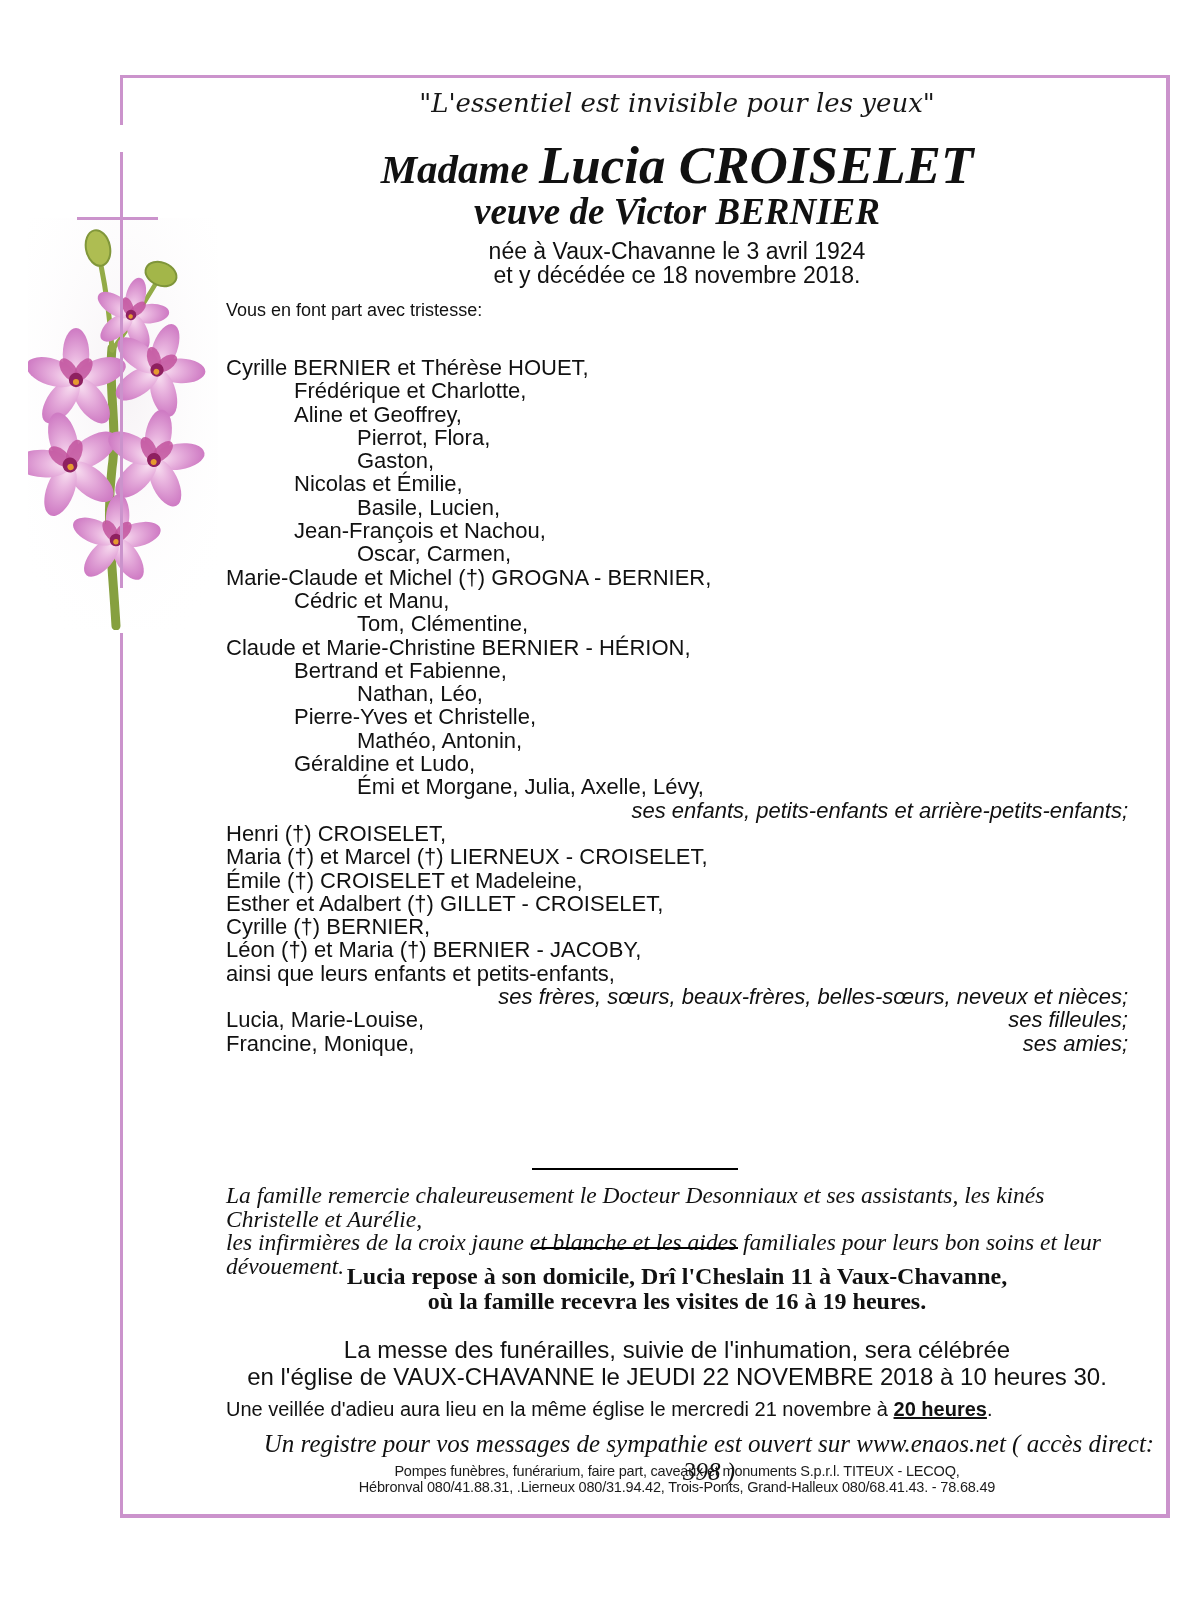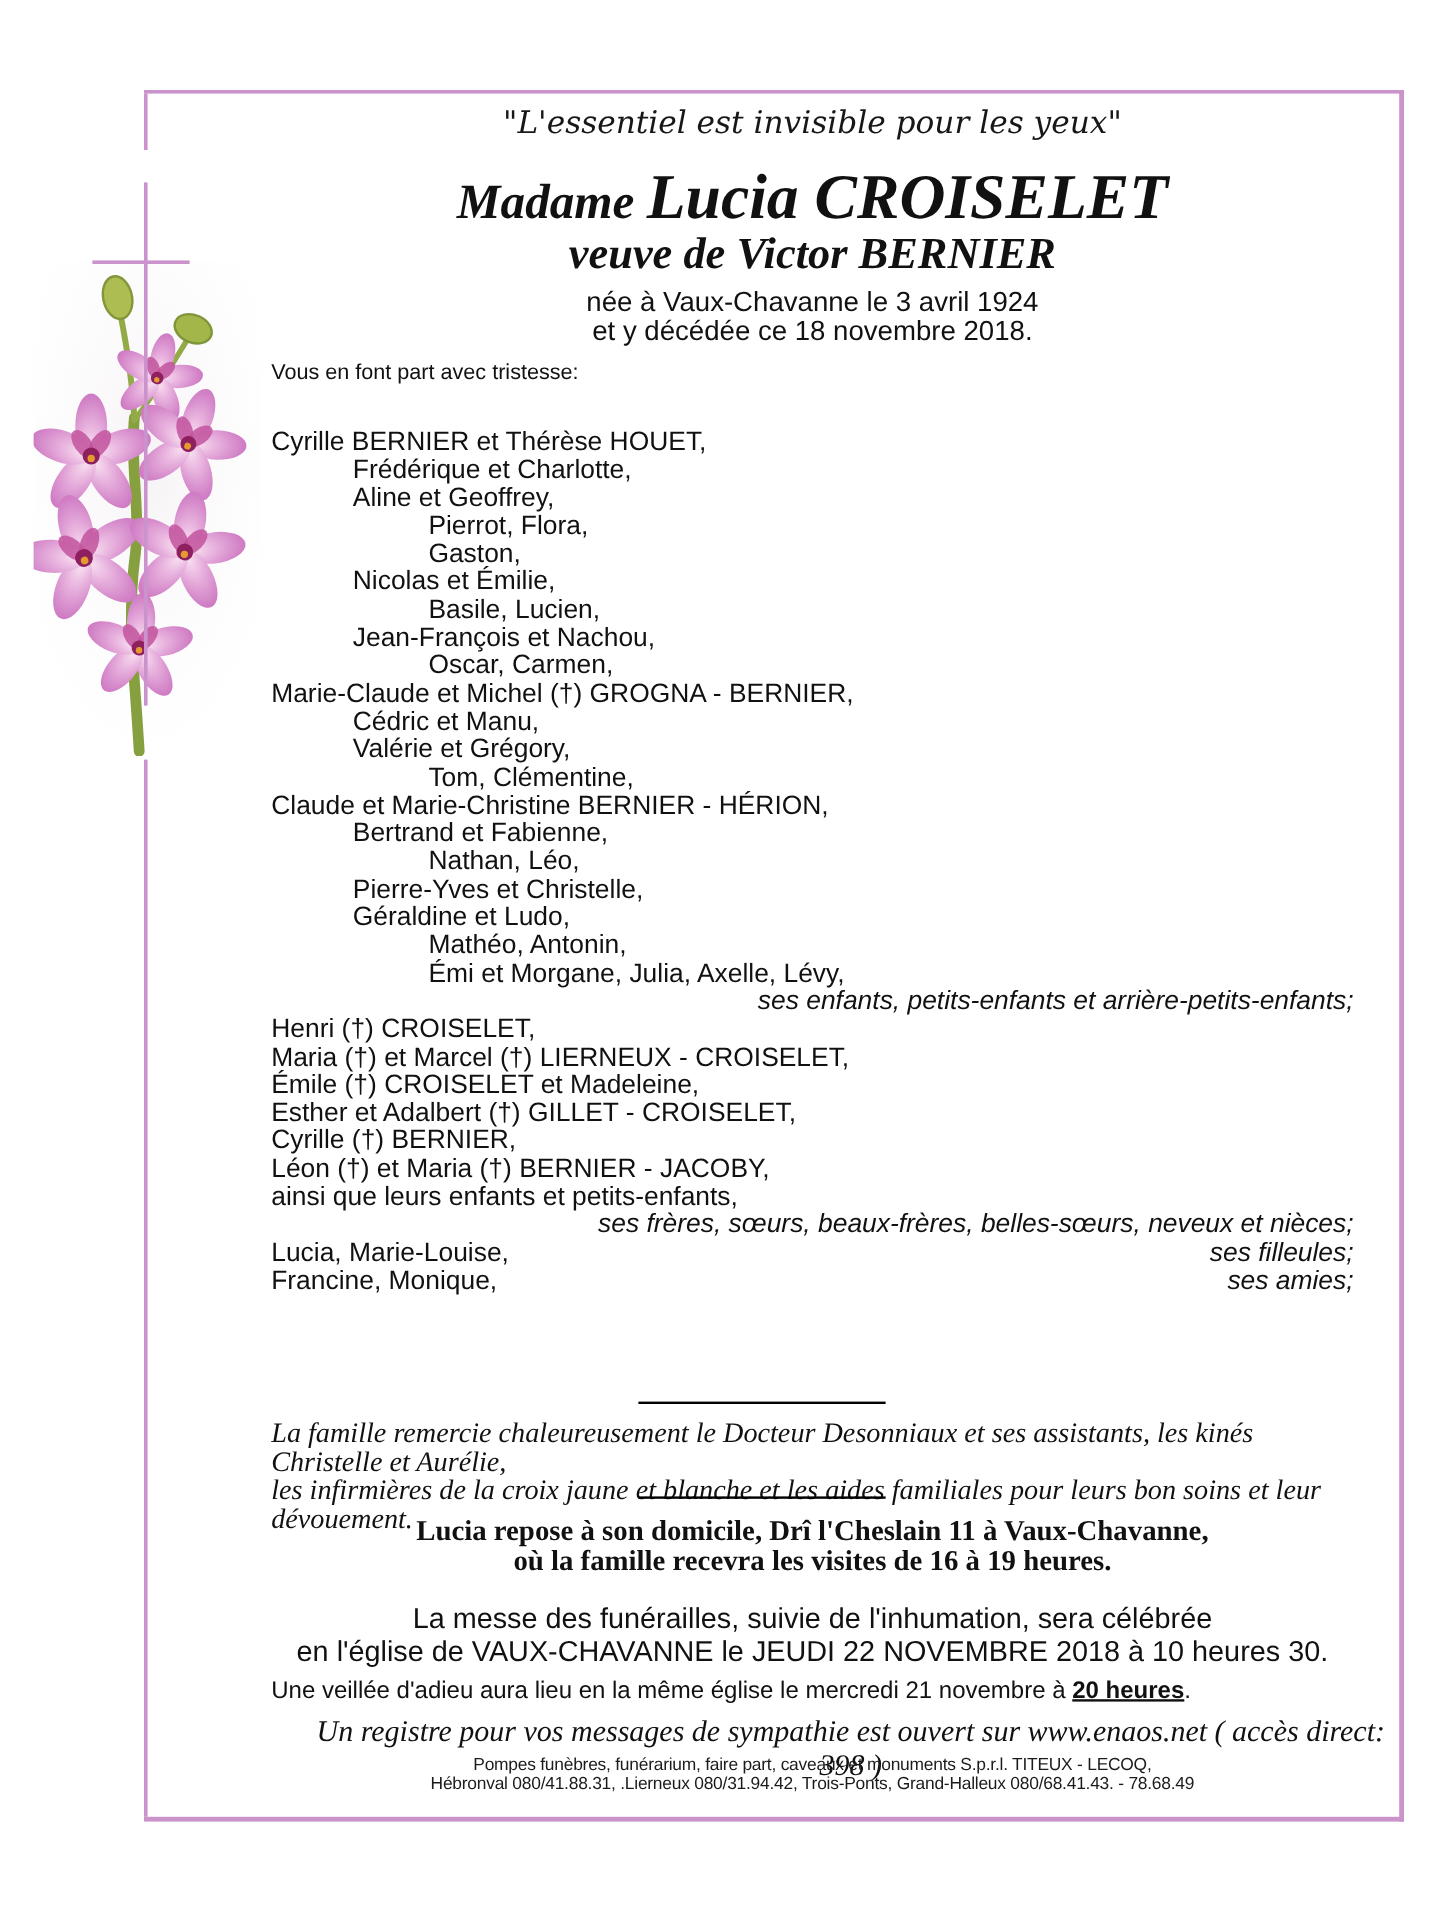--- a/index.html
+++ b/index.html
@@ -151,42 +151,39 @@
       <div class="fam-line">
         <span class="fam-left indent-2">Oscar, Carmen,</span>
       </div>
       <div class="fam-line">
         <span class="fam-left indent-0">Marie-Claude et Michel (†) GROGNA - BERNIER,</span>
       </div>
       <div class="fam-line">
         <span class="fam-left indent-1">Cédric et Manu,</span>
       </div>
       <div class="fam-line">
-        <span class="fam-left indent-1">Valérie et Grégory,</span>
-      </div>
-      <div class="fam-line">
         <span class="fam-left indent-2">Tom, Clémentine,</span>
       </div>
       <div class="fam-line">
         <span class="fam-left indent-0">Claude et Marie-Christine BERNIER - HÉRION,</span>
       </div>
       <div class="fam-line">
         <span class="fam-left indent-1">Bertrand et Fabienne,</span>
       </div>
       <div class="fam-line">
         <span class="fam-left indent-2">Nathan, Léo,</span>
       </div>
       <div class="fam-line">
         <span class="fam-left indent-1">Pierre-Yves et Christelle,</span>
       </div>
       <div class="fam-line">
+        <span class="fam-left indent-2">Mathéo, Antonin,</span>
+      </div>
+      <div class="fam-line">
         <span class="fam-left indent-1">Géraldine et Ludo,</span>
-      </div>
-      <div class="fam-line">
-        <span class="fam-left indent-2">Mathéo, Antonin,</span>
       </div>
       <div class="fam-line">
         <span class="fam-left indent-2">Émi et Morgane, Julia, Axelle, Lévy,</span>
       </div>
       <div class="fam-line">
         <span class="fam-right">ses enfants, petits-enfants et arrière-petits-enfants;</span>
       </div>
       <div class="fam-line">
         <span class="fam-left indent-0">Henri (†) CROISELET,</span>
       </div>

